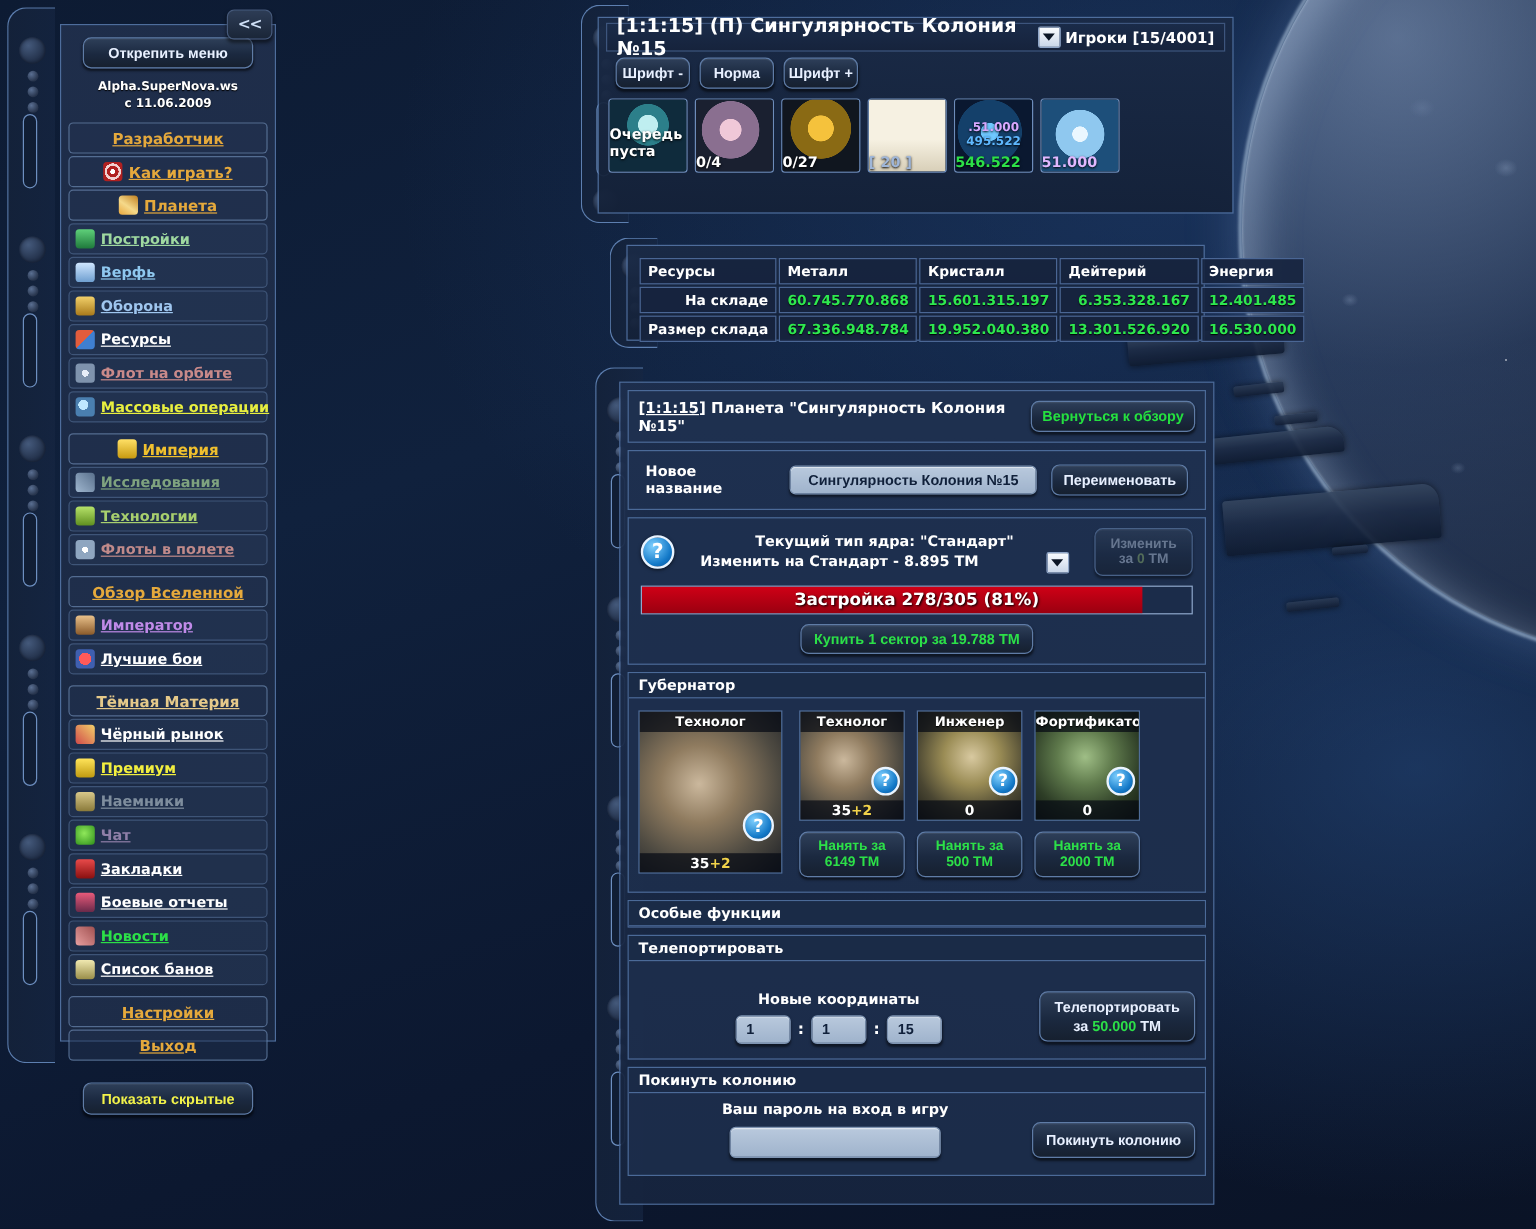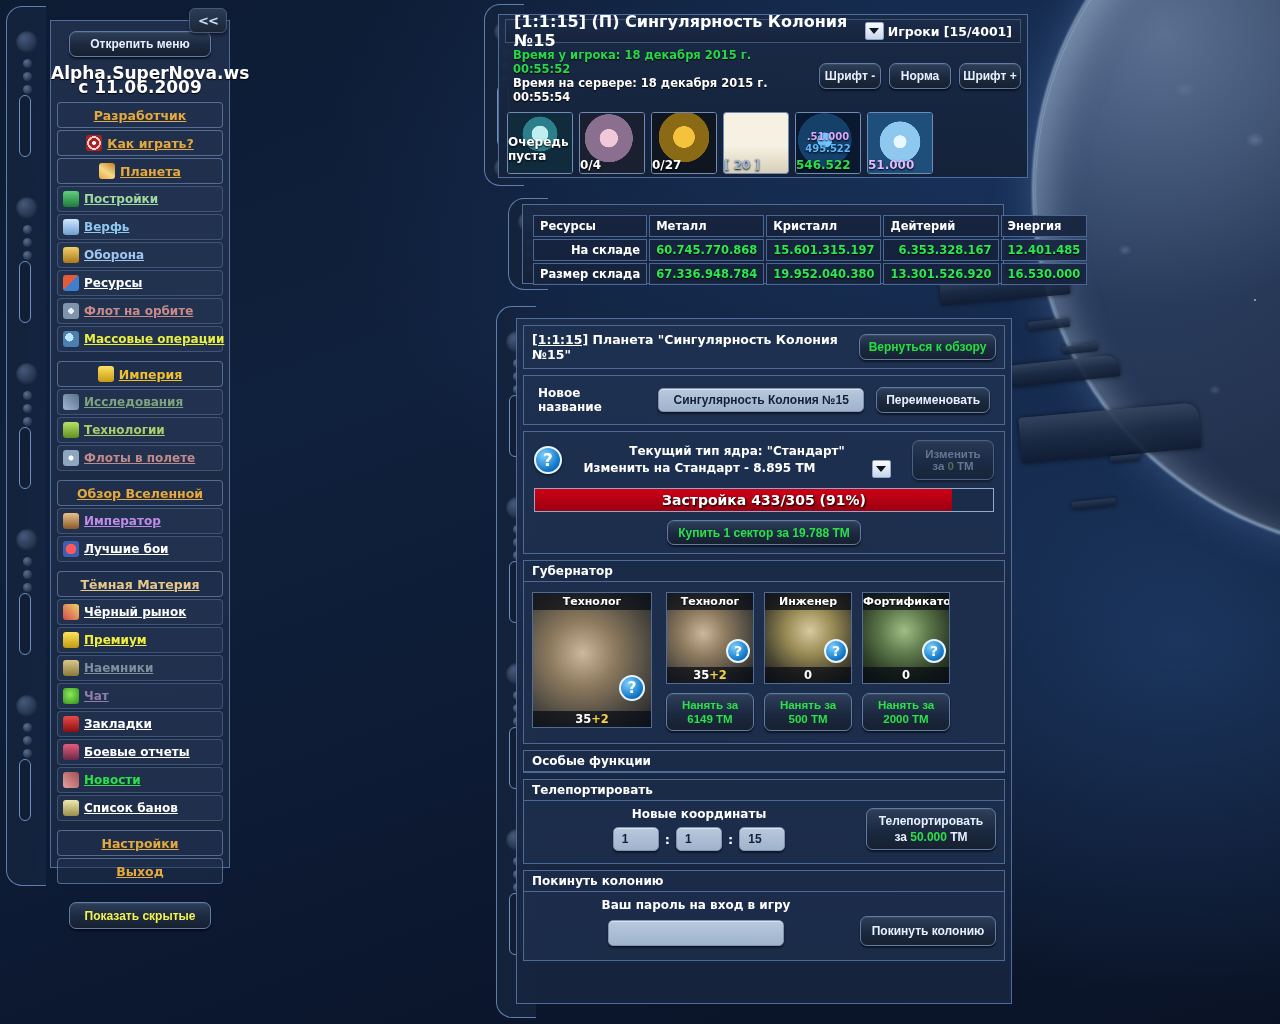--- a/index.html
+++ b/index.html
@@ -94,22 +94,22 @@
 
   .btn3d {
     background:linear-gradient(180deg,#2e3f59 0%, #1b2940 55%, #16202f 100%);
     border:1px solid #5f7ca6; border-radius:7px;
     box-shadow:0 2px 2px rgba(0,0,0,.55), inset 0 1px 0 rgba(255,255,255,.07);
     color:#e8f0ff; font-weight:bold; cursor:pointer; text-align:center;
   }
 
   #unpin-btn { margin:10px auto 0; display:block; width:142px; height:26px; font-size:12px; }
 
-  #brand { text-align:center; color:#ffffff; font-size:17px; font-weight:bold;
-           line-height:14px; margin:9px 0 8px; text-shadow:0 1px 1px #000; }
+  #brand { text-align:center; color:#ffffff; font-size:10px; font-weight:bold;
+           line-height:14px; margin:9px 17px 8px; text-shadow:0 1px 1px #000; }
 
   .menu { padding:0 6px 8px; }
   .mi { position:relative; display:flex; align-items:center; height:26px; margin-bottom:2px;
         border:1px solid rgba(96,126,168,.48); border-radius:4px;
         background:rgba(40,57,89,.45); padding:0 5px; cursor:pointer; }
   .mi.section { justify-content:center; background:rgba(34,50,80,.5); border-color:rgba(120,150,192,.6); }
   .mi .ic { width:16px; height:16px; margin-right:5px; flex:0 0 16px; border-radius:3px;
             display:inline-block; }
   .mi .lb { font-size:12px; font-weight:bold; text-decoration:underline; white-space:nowrap; }
   .mi.section .lb { font-size:12.5px; }
@@ -238,21 +238,21 @@
   .face-d { background:
       radial-gradient(circle at 48% 42%, #9fbe86 0%, #5f7a4c 34%, #2e3e27 68%, #121a10 100%),
       linear-gradient(180deg,#2d3c26,#0c120a); }
 
   
   #capital-btn { display:flex; flex-direction:column; align-items:center; justify-content:center;
      margin:10px auto; width:186px; height:40px; font-size:12px; line-height:16px; }
   #capital-btn span em { color:#2ce048; font-style:normal; }
 
   
-  #tp-body { display:flex; align-items:center; padding:6px 8px 12px; }
+  #tp-body { display:flex; align-items:flex-start; padding:6px 8px 12px;margin-top:19px; }
   #tp-left { flex:1; text-align:center; }
   #tp-label { font-size:12px; font-weight:bold; color:#fff; margin-bottom:6px; }
   #tp-coords { display:flex; align-items:center; justify-content:center; gap:6px; }
   #tp-coords .inp { width:46px; text-align:left; }
   #tp-coords .colon { font-size:13px; font-weight:bold; color:#fff; }
   #tp-btn { width:130px; height:42px; font-size:12px; line-height:16px;
      display:flex; flex-direction:column; align-items:center; justify-content:center; }
   #tp-btn em { color:#2ce048; font-style:normal; }
 
   
@@ -451,24 +451,20 @@
   </div>
 
   <div id="top-panel">
     <div id="coord-bar">
       <div id="coord-text">[1:1:15] (П) Сингулярность Колония №15</div>
       <div class="dd-arrow"></div>
       <div id="players-count">Игроки [15/4001]</div>
     </div>
 
     <div id="time-row">
-      <div id="times">
-        <div id="time-player">Время у игрока: 18 декабря 2015 г. 00:55:52</div>
-        <div id="time-server">Время на сервере: 18 декабря 2015 г. 00:55:54</div>
-      </div>
       <button class="btn3d fontbtn">Шрифт -</button>
       <button class="btn3d fontbtn">Норма</button>
       <button class="btn3d fontbtn">Шрифт +</button>
     </div>
 
     <div id="tiles">
         <div class="tile">
           <div style="position: absolute; inset: 0px; background: radial-gradient(circle at 50% 35%, rgb(191, 238, 240) 0px, rgb(191, 238, 240) 16%, rgb(44, 127, 138) 17%, rgb(44, 127, 138) 34%, rgb(15, 43, 60) 35%, rgb(15, 43, 60) 100%);"></div>
           <div class="cap" style="top: 22px; bottom: auto; line-height: 14px;">Очередь пуста</div>
         </div>
@@ -601,21 +597,21 @@
         </div>
         <button class="btn3d" id="core-change-btn">
           <span>Изменить</span>
           <span><span>за </span><b>0</b><span> ТМ</span></span>
         </button>
       </div>
 
       <div id="build-bar-wrap">
         <div id="build-bar">
           <div id="build-fill" style="width: 91%;"></div>
-          <div id="build-text">Застройка 433/305 (91%)</div>
+          <div id="build-text">Застройка 278/305 (81%)</div>
         </div>
         <button class="btn3d" id="buy-sector-btn">Купить 1 сектор за 19.788 ТМ</button>
       </div>
     </div>
 
     <div class="sect">
       <div class="sect-hdr">Губернатор</div>
       <div id="gov-body">
         <div id="gov-main">
           <div class="portrait face-b">

